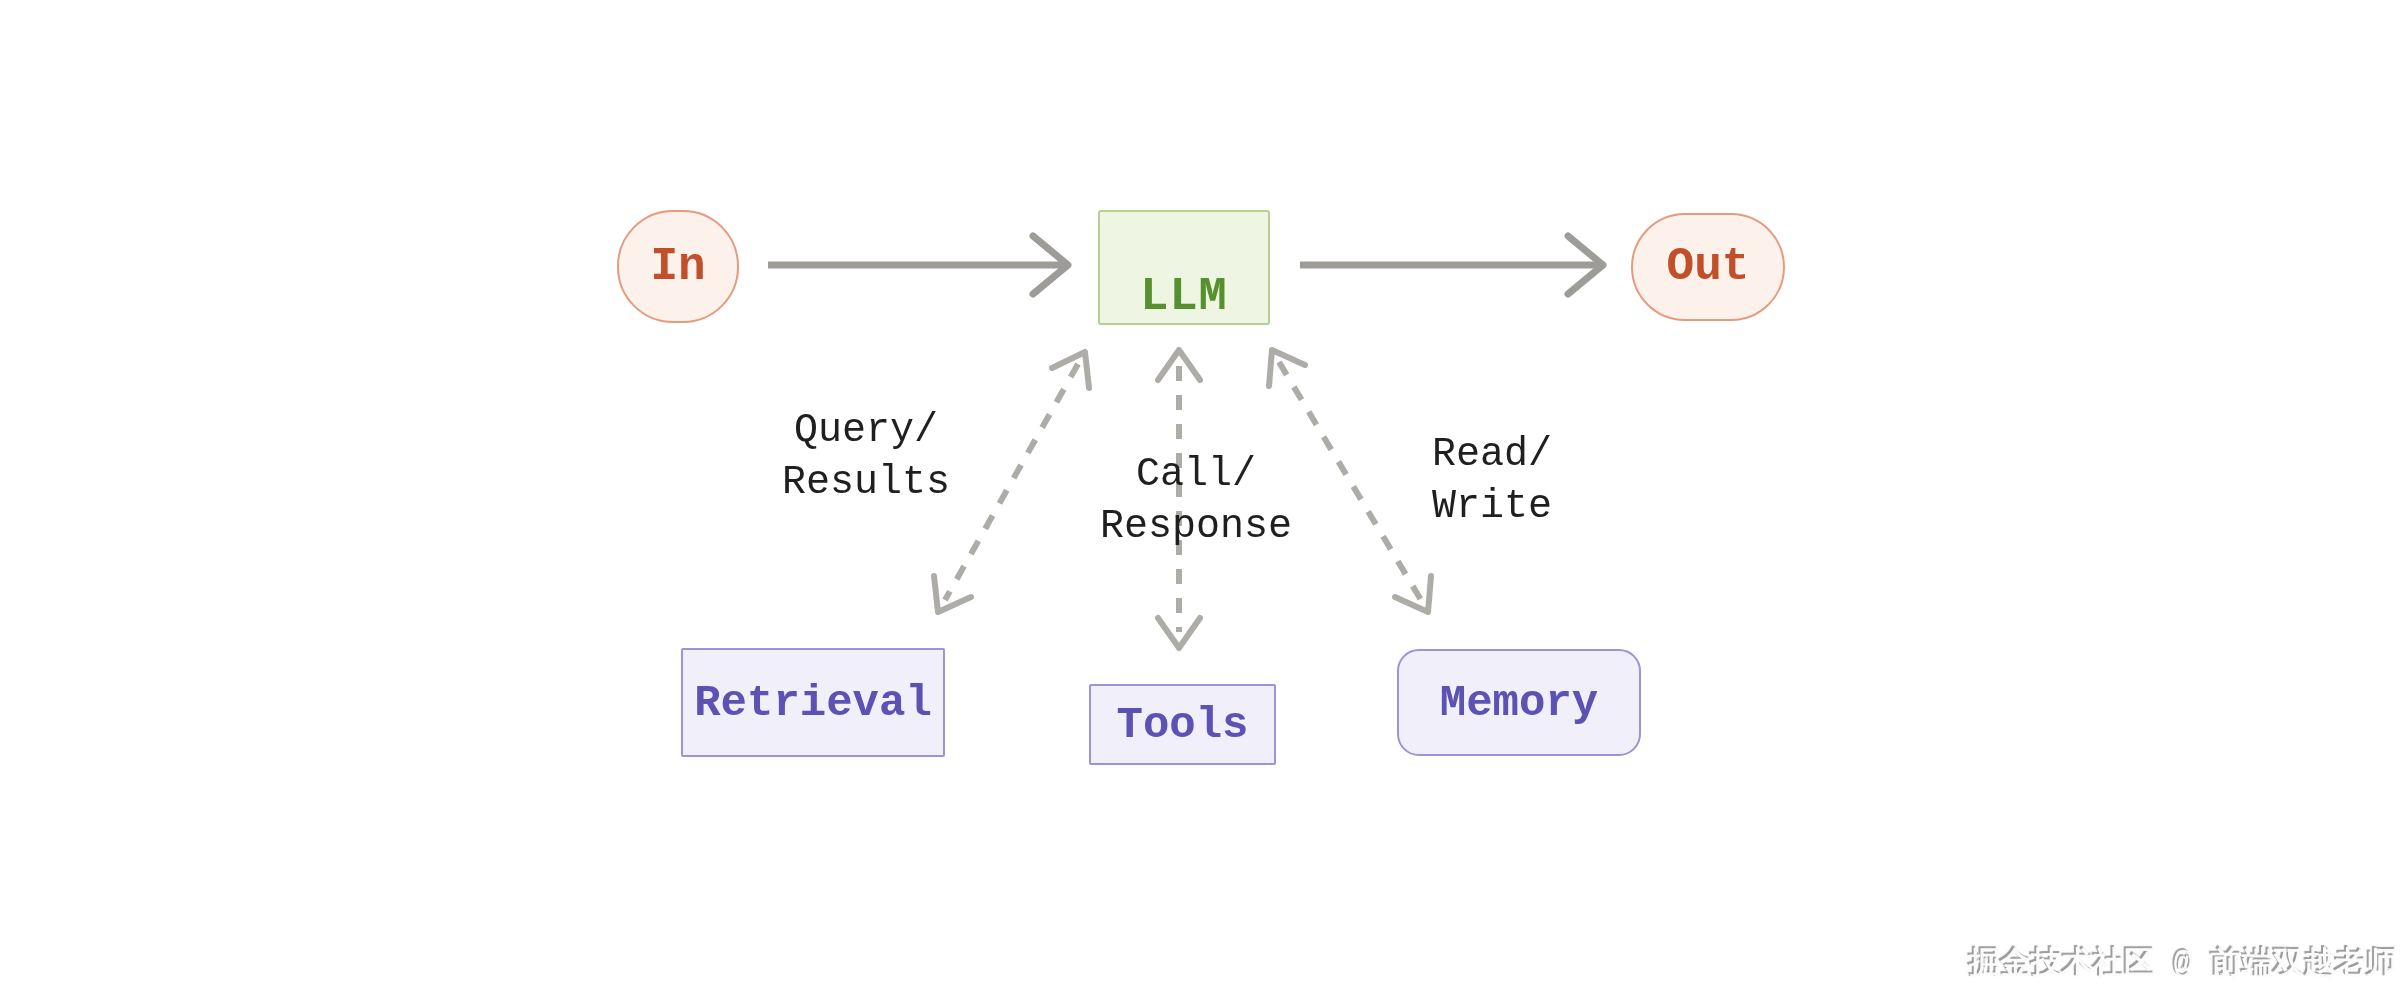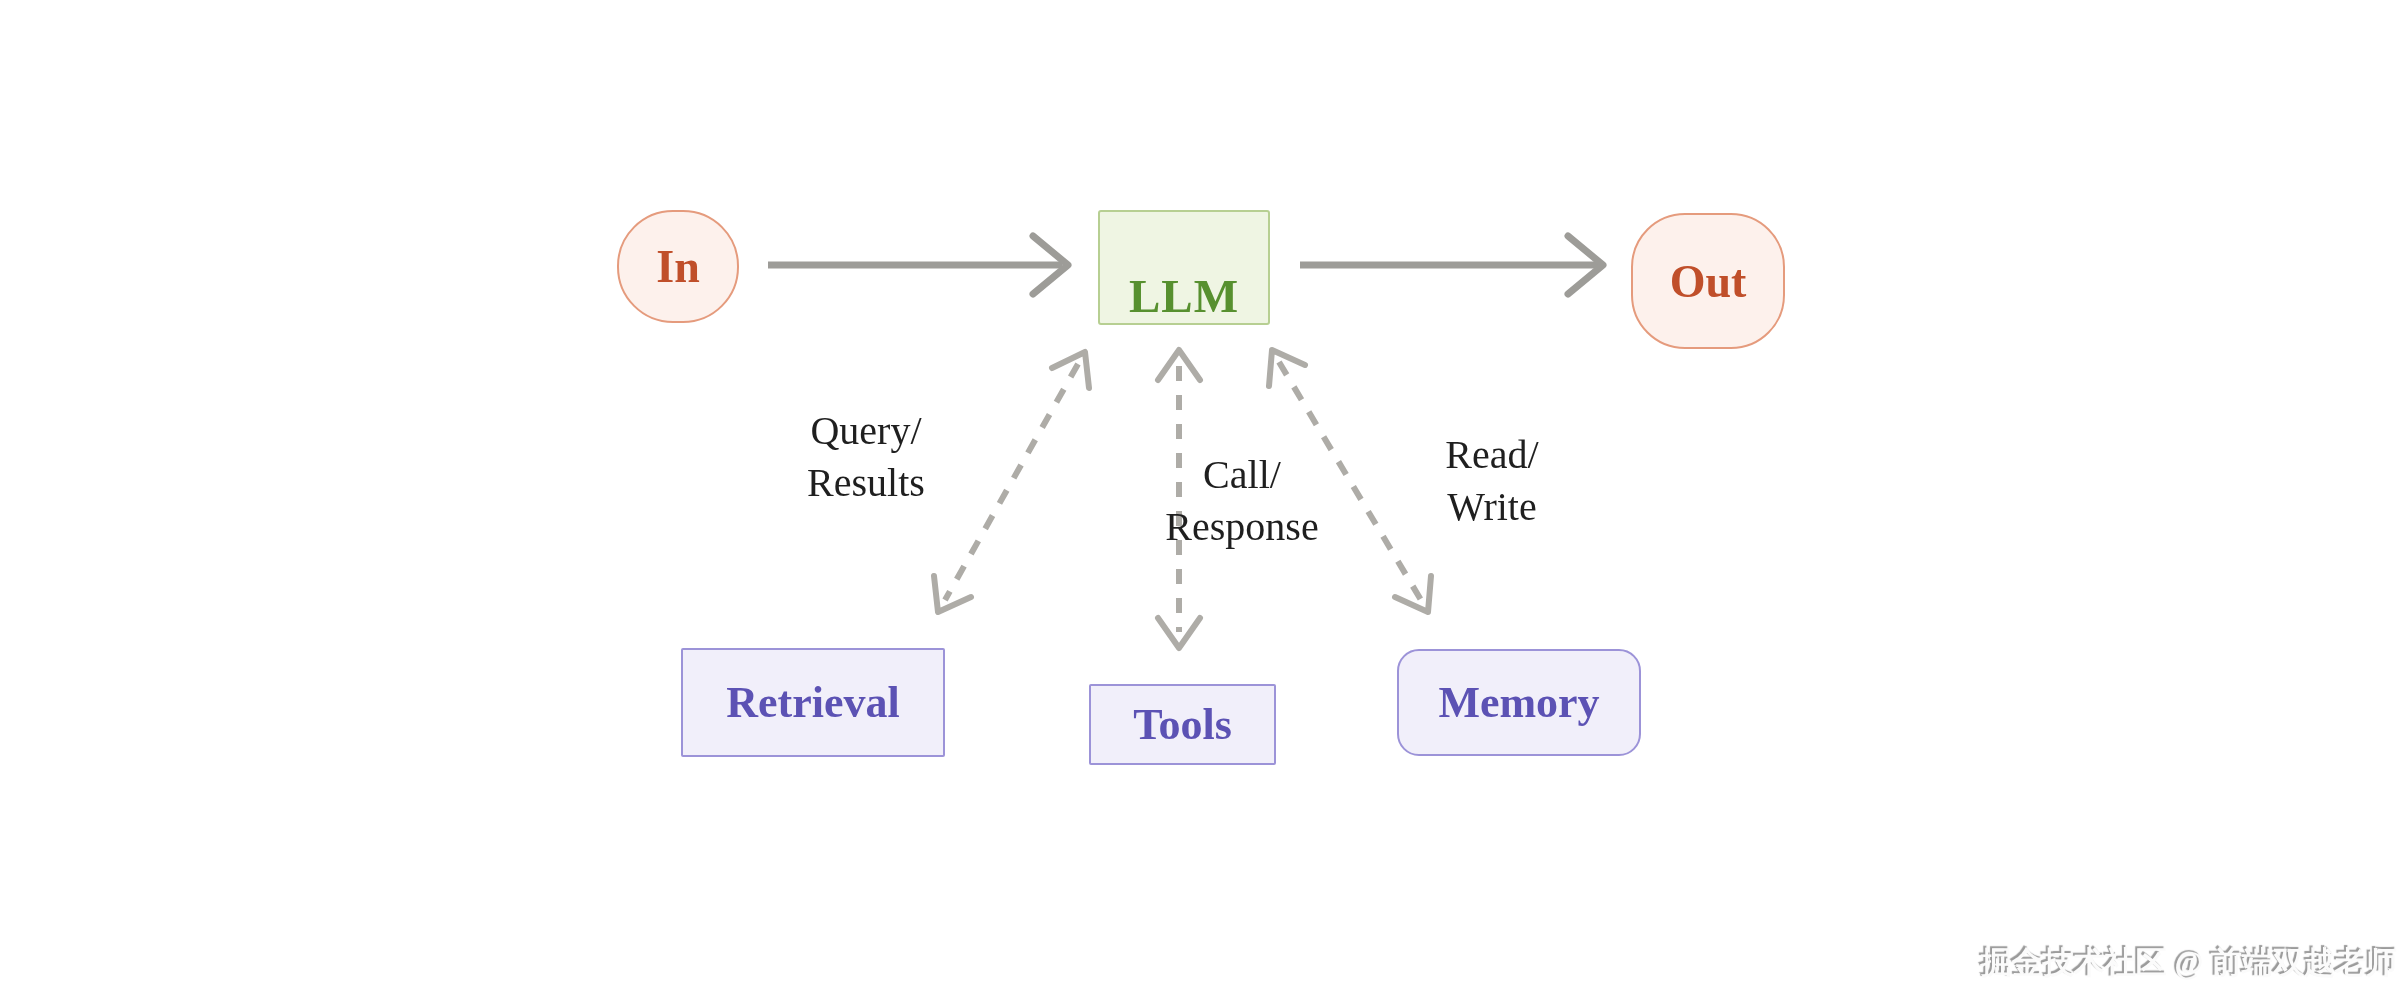--- a/index.html
+++ b/index.html
@@ -6,21 +6,21 @@
     margin: 0;
     padding: 0;
     background: #ffffff;
   }
   .canvas {
     position: relative;
     width: 2401px;
     height: 1000px;
     background: var(--background, #ffffff);
     overflow: hidden;
-    font-family: Liberation Serif, serif;
+    font-family: Liberation Mono, monospace;
   }
   .arrows {
     position: absolute;
     left: 0; top: 0;
     width: 2401px;
     height: 1000px;
     pointer-events: none;
   }
   .arrows .solid-line {
     stroke: var(--solid-arrow, #9d9c98);
@@ -135,30 +135,30 @@
   </svg>
 
   <div class="node terminal" style="left:617px; top:210px; width:122px; height:113px; border-radius:56px;">
     <span>In</span>
   </div>
 
   <div class="node llm" style="left:1098px; top:210px; width:172px; height:115px;">
     <span>LLM</span>
   </div>
 
-  <div class="node terminal" style="left:1631px; top:213px; width:154px; height:136px; border-radius:54px;">
+  <div class="node terminal" style="left:1631px; top:213px; width:154px; height:108px; border-radius:54px;">
     <span>Out</span>
   </div>
 
   <div class="edge-label" style="left:696px; top:405px;">
     <div>Query/</div>
     <div>Results</div>
   </div>
 
-  <div class="edge-label" style="left:1072px; top:449px;">
+  <div class="edge-label" style="left:1026px; top:449px;">
     <div>Call/</div>
     <div>Response</div>
   </div>
 
   <div class="edge-label" style="left:1322px; top:429px;">
     <div>Read/</div>
     <div>Write</div>
   </div>
 
   <div class="node aug" style="left:681px; top:648px; width:264px; height:109px;">

